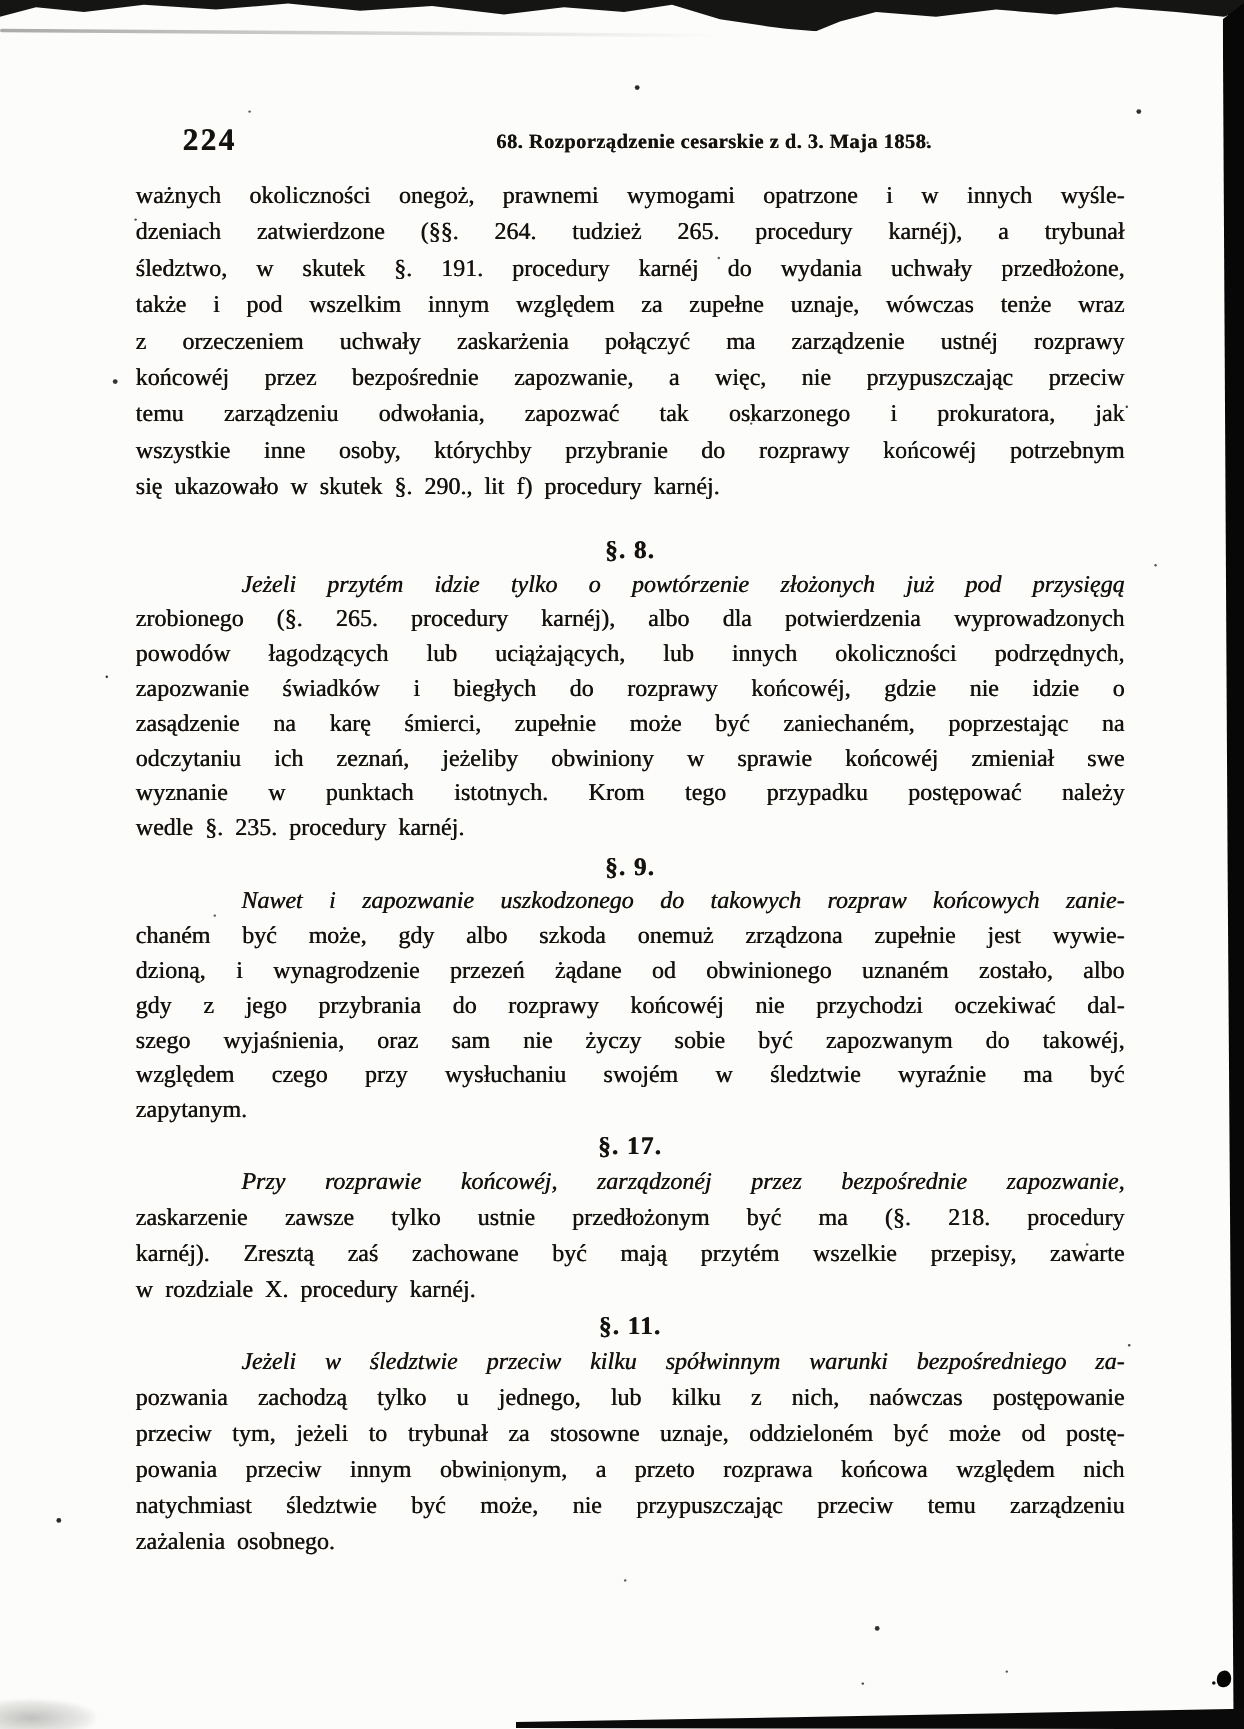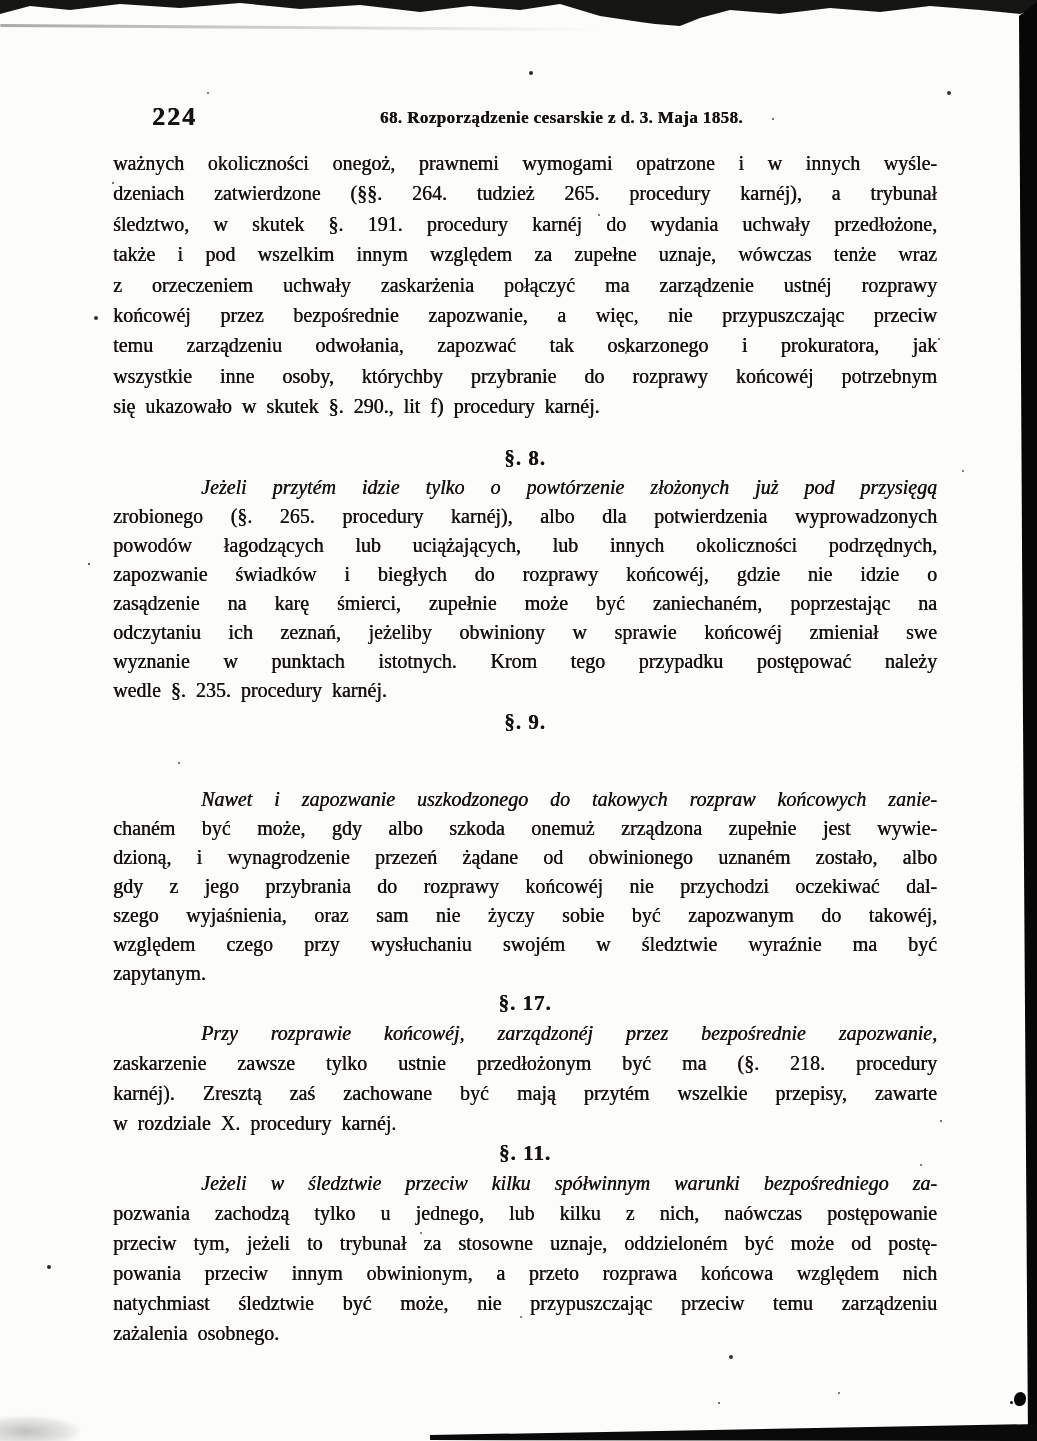--- a/index.html
+++ b/index.html
@@ -57,33 +57,33 @@
       598px 214px 0 0 #555, 920px 1164px 0 0 #555;
   }
   
   .page-head{position:absolute;left:0;top:102px;width:1037px;height:34px;padding-left:32px;}
   .pagenum{
     position:absolute;left:152px;top:0;
     font-size:26px;font-weight:bold;letter-spacing:2px;
     text-shadow:.5px 0 0 currentColor;
   }
   .running-head{
-    position:absolute;left:380px;top:6px;width:430px;
+    position:absolute;left:380px;top:6px;width:430px;text-align:center;
     font-size:17px;font-weight:bold;letter-spacing:.4px;white-space:nowrap;
     text-shadow:.3px 0 0 currentColor;
   }
   .doc-body{
     position:absolute;left:113px;top:148px;width:824px;
     font-size:20px;
     text-shadow:.4px 0 0 currentColor;
   }
   .para{margin:0;}
   .para-a{line-height:30.4px;}
   .para-8{line-height:29px;}
-  .para-9{line-height:29px;margin-top:48px;}
+  .para-9{line-height:29px;}
   .para-10{line-height:30px;}
   .para-11{line-height:30px;}
   .line{
     text-align:justify;text-align-last:justify;
     white-space:normal;
   }
   .line.indent{text-indent:88px;font-style:italic;}
   .line.last{text-align-last:left;word-spacing:5px;}
   .heading{
     text-align:center;font-weight:bold;font-size:21px;line-height:30px;

